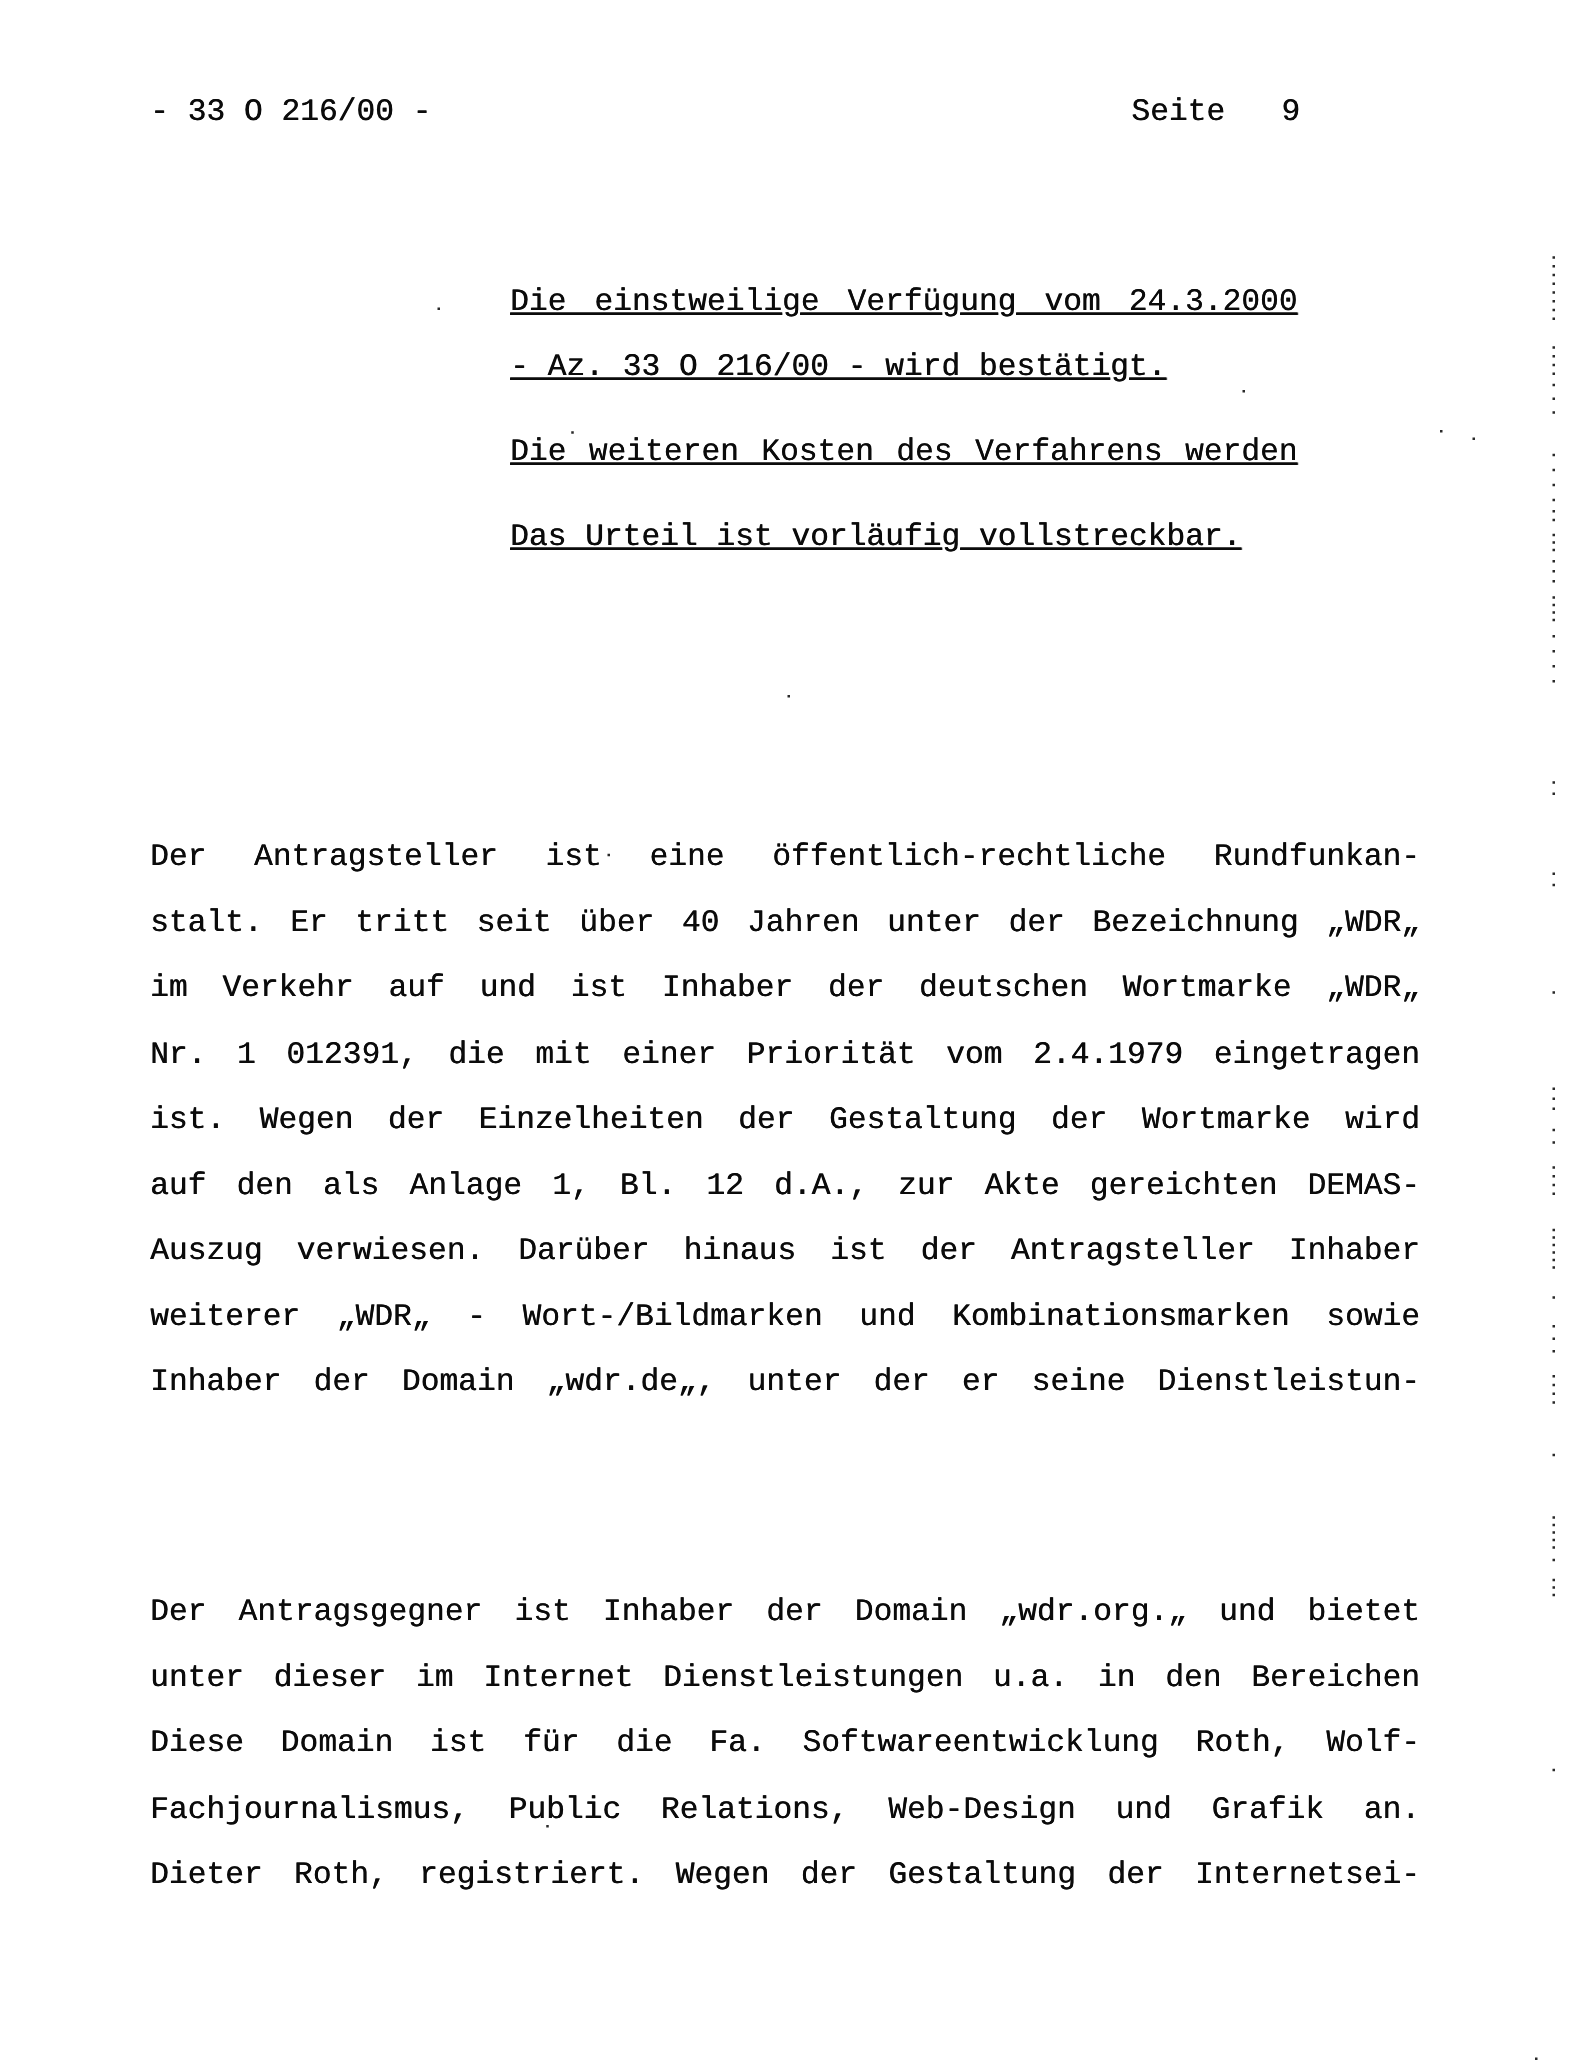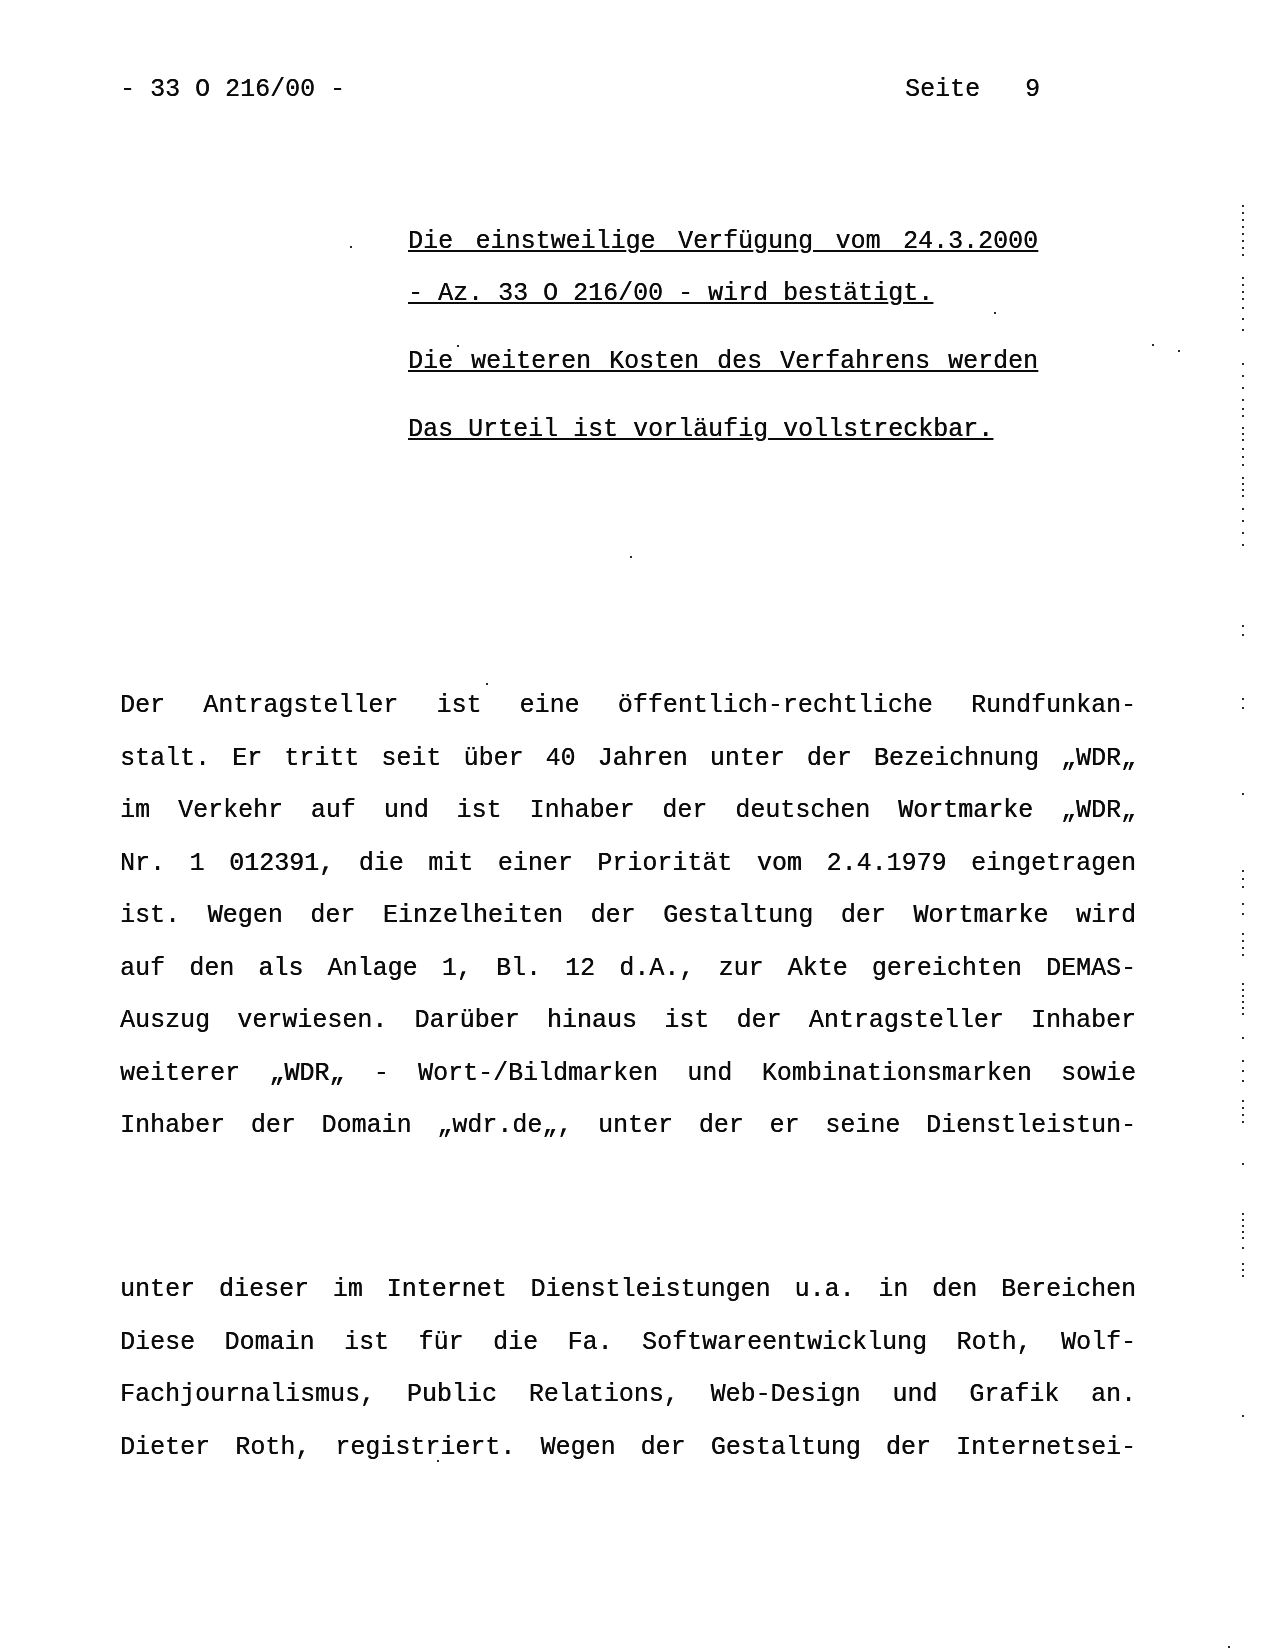--- a/index.html
+++ b/index.html
@@ -18,21 +18,21 @@
 
   .tenor{position:absolute;left:408px;top:216px;width:630px;font-size:25px;}
   .tenor .para{margin:0 0 16px 0;text-decoration:underline;}
 
   .heading{
     position:absolute;left:120px;top:607px;margin:0;
     font-size:27px;font-weight:bold;line-height:32px;white-space:pre;
   }
 
   .bodytext{position:absolute;left:120px;width:1016px;font-size:25px;}
-  .bt1{top:680px;}
+  .bt1{top:660px;}
   .bt2{top:1264px;}
 
   .tline{
     text-align:justify;
     text-align-last:justify;
     line-height:52px;
   }
   .bodytext .tline{line-height:52.5px;}
   .tline.last{text-align:left;text-align-last:left;}
 
@@ -67,20 +67,21 @@
       <div class="tline">im Verkehr auf und ist Inhaber der deutschen Wortmarke „WDR„</div>
       <div class="tline">Nr. 1 012391, die mit einer Priorität vom 2.4.1979 eingetragen</div>
       <div class="tline">ist. Wegen der Einzelheiten der Gestaltung der Wortmarke wird</div>
       <div class="tline">auf den als Anlage 1, Bl. 12 d.A., zur Akte gereichten DEMAS-</div>
       <div class="tline">Auszug verwiesen. Darüber hinaus ist der Antragsteller Inhaber</div>
       <div class="tline">weiterer „WDR„ - Wort-/Bildmarken und Kombinationsmarken sowie</div>
       <div class="tline">Inhaber der Domain „wdr.de„, unter der er seine Dienstleistun-</div>
     </section>
 
   <section class="bodytext bt2">
+      <div class="tline">Der Antragsgegner ist Inhaber der Domain „wdr.org.„ und bietet</div>
       <div class="tline">unter dieser im Internet Dienstleistungen u.a. in den Bereichen</div>
       <div class="tline">Diese Domain ist für die Fa. Softwareentwicklung Roth, Wolf-</div>
       <div class="tline">Fachjournalismus, Public Relations, Web-Design und Grafik an.</div>
       <div class="tline">Dieter Roth, registriert. Wegen der Gestaltung der Internetsei-</div>
     </section>
 
   <div id="noise">
       <div class="speck" style="left: 1242px; top: 205px;"></div>
       <div class="speck" style="left: 1242px; top: 212px;"></div>
       <div class="speck" style="left: 1242px; top: 219px;"></div>

